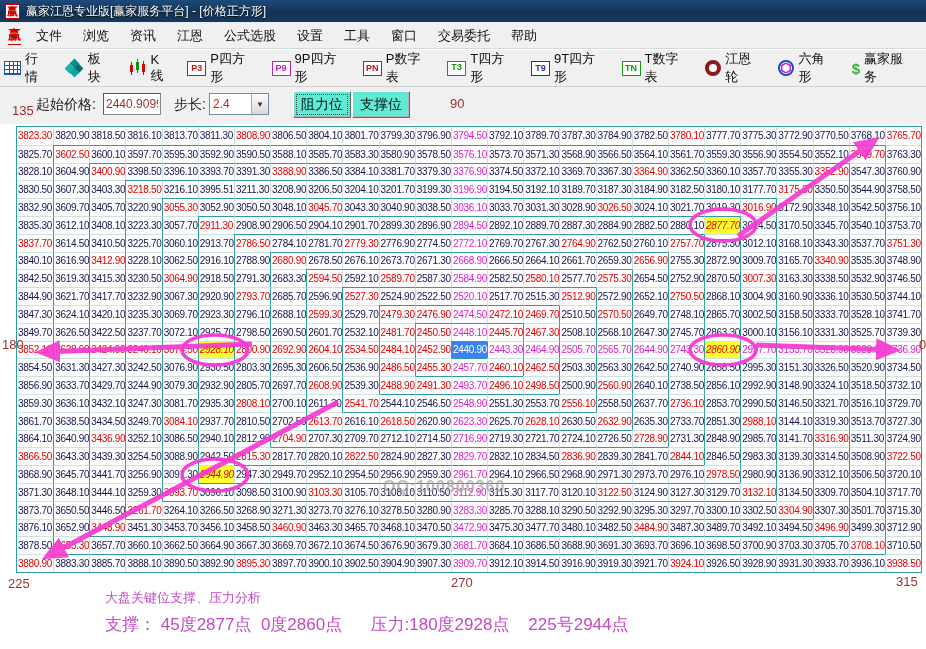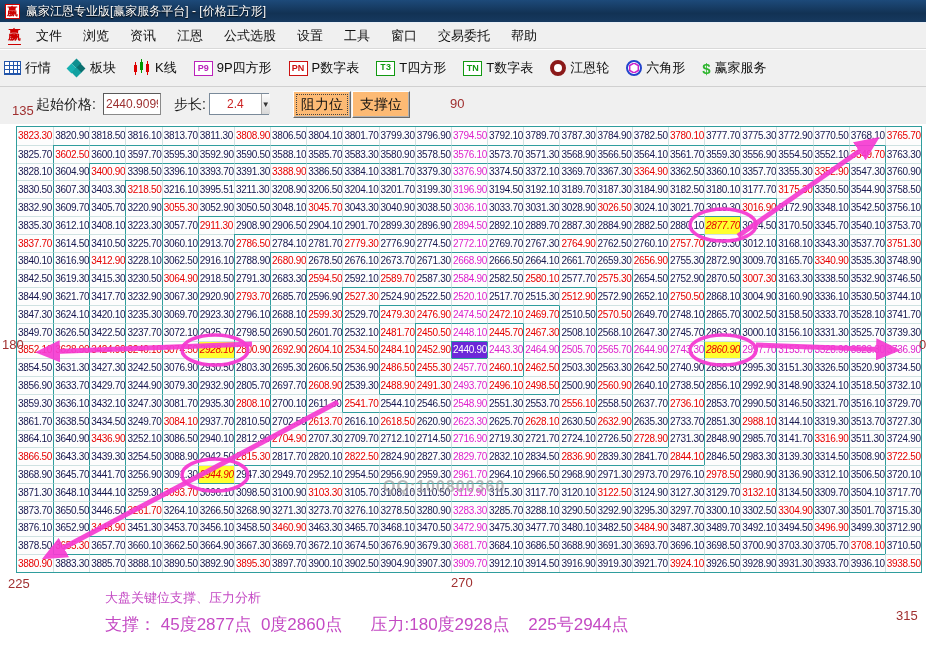--- a/index.html
+++ b/index.html
@@ -55,44 +55,44 @@
   
   #controls { position:absolute; left:0; top:87px; width:926px; height:37px; background:#f0f0f0; }
   .angle-label { position:absolute; color:#a03030; font-size:13px; }
   #ctl-start-label { position:absolute; left:36px; top:9px; font-size:14px; color:#1a1a1a; }
   #ctl-start-input { position:absolute; left:103px; top:6px; width:58px; height:22px;
     border:1px solid #8a8a8a; border-top-color:#5a5a5a; border-left-color:#5a5a5a; background:#fff;
     font-size:12px; color:#9c3030; padding:2px 2px; font-family:"Liberation Sans",sans-serif; }
   #ctl-step-label { position:absolute; left:174px; top:9px; font-size:14px; color:#1a1a1a; }
   #ctl-combo { position:absolute; left:209px; top:6px; width:60px; height:22px; border:1px solid #7a8a9a;
     background:#fff; display:flex; }
-  #ctl-combo .val { flex:1; font-size:12px; color:#c22; padding:3px 17px; }
+  #ctl-combo .val { flex:1; font-size:12px; color:#c22; padding:3px 3px; }
   #ctl-combo .drop { width:17px; background:linear-gradient(#fdfdfd,#d8d8d8); border-left:1px solid #aaa;
     font-size:8px; color:#333; display:flex; align-items:center; justify-content:center; }
-  .ctl-btn { position:absolute; top:4px; width:58px; height:27px; background:#fdba74;
+  .ctl-btn { position:absolute; top:4px; width:58px; height:27px; background:#5eead4;
     border:1px solid #6a6a6a; border-top-color:#fdfdfd; border-left-color:#fdfdfd;
     box-shadow:inset -1px -1px 0 #b0b0b0; font-size:14px; color:#111; text-align:center; line-height:25px; }
   #btn-resistance { left:293px; outline:1px dotted #444; outline-offset:-4px; }
   #btn-support { left:352px; }
 
   
   #grid { position:absolute; left:16px; top:126px; width:906px; height:447px;
     border:1px solid #2f9d9d; display:grid;
     grid-template-columns:repeat(25,1fr); grid-template-rows:repeat(25,1fr); background:#fdfdfd; }
   .cell { overflow:hidden; white-space:nowrap; font-size:10px; letter-spacing:-0.3px;
     display:flex; align-items:center; padding-left:1px;
     border-left:1px solid #cfe2e2; border-top:1px solid #cfe2e2; }
   .cell.col0 { border-left:none; } .cell.row0 { border-top:none; }
   .rb-l { border-left:1px solid #2f9d9d !important; }
   .rb-t { border-top:1px solid #2f9d9d !important; }
   .c-dark { color:#16164e; }
   .c-red  { color:#e60000; }
   .c-mag  { color:#dd22cc; }
   .c-yel  { background:#ffff2e; color:#e60000;font-style:italic; }
-  .c-ctr  { background:#6d28d9; color:#fff; }
+  .c-ctr  { background:#3b82f6; color:#fff; }
 
   
   #overlay { position:absolute; left:0; top:0; width:926px; height:649px; pointer-events:none; }
 
   
   .edge-label { position:absolute; color:#a03030; font-size:13px; }
   #watermark { position:absolute; left:383px; top:478px; font-size:16px; font-weight:bold;
     color:#9a9a9a; opacity:.65; letter-spacing:1px; }
   #analysis1 { position:absolute; left:105px; top:589px; font-size:13px; color:#c44ac4; }
   #analysis2 { position:absolute; left:105px; top:613px; font-size:17px; color:#c44ac4; white-space:pre; }
@@ -144,35 +144,47 @@
         <span class="icon-kline">
           <i></i>
           <i></i>
           <i></i>
         </span>
       </span>
       <span>K线</span>
     </span>
     <span class="tb-item">
       <span class="ticon">
+        <span class="badge" style="color: rgb(204, 17, 17); border-color: rgb(204, 17, 17);">P3</span>
+      </span>
+      <span>P四方形</span>
+    </span>
+    <span class="tb-item">
+      <span class="ticon">
         <span class="badge" style="color: rgb(187, 34, 187); border-color: rgb(187, 34, 187);">P9</span>
       </span>
       <span>9P四方形</span>
     </span>
     <span class="tb-item">
       <span class="ticon">
         <span class="badge" style="color: rgb(204, 17, 17); border-color: rgb(204, 17, 17);">PN</span>
       </span>
       <span>P数字表</span>
     </span>
     <span class="tb-item">
       <span class="ticon">
         <span class="badge" style="color: rgb(17, 153, 17); border-color: rgb(17, 153, 17); font-family: Liberation Mono, monospace;">T3</span>
       </span>
       <span>T四方形</span>
+    </span>
+    <span class="tb-item">
+      <span class="ticon">
+        <span class="badge" style="color: rgb(34, 51, 187); border-color: rgb(34, 51, 187);">T9</span>
+      </span>
+      <span>9T四方形</span>
     </span>
     <span class="tb-item">
       <span class="ticon">
         <span class="badge" style="color: rgb(17, 153, 17); border-color: rgb(17, 153, 17);">TN</span>
       </span>
       <span>T数字表</span>
     </span>
     <span class="tb-item">
       <span class="ticon">
         <span class="icon-ring"></span>
@@ -838,21 +850,21 @@
     <div class="cell c-dark rb-t">3931.30</div>
     <div class="cell c-dark rb-t">3933.70</div>
     <div class="cell c-dark rb-t">3936.10</div>
     <div class="cell c-red">3938.50</div>
   </div>
 
 <span class="edge-label" style="left:2px; top:337px;">180</span>
 <span class="edge-label" style="left:919px; top:337px;">0</span>
 <span class="edge-label" style="left:8px; top:576px;">225</span>
 <span class="edge-label" style="left:451px; top:575px;">270</span>
-<span class="edge-label" style="left:896px; top:608px;">315</span>
+<span class="edge-label" style="left:896px; top:574px;">315</span>
 
 <div id="watermark">QQ:100800360</div>
 
 <svg id="overlay" xmlns="http://www.w3.org/2000/svg">
   <defs>
     <marker id="ah" markerWidth="5" markerHeight="4.4" refX="3.6" refY="2.2" orient="auto">
       <path d="M0,0 L5,2.2 L0,4.4 Z" fill="#f63bd2"></path>
     </marker>
   </defs>
   <g stroke="#f63bd2" stroke-width="5" fill="none" opacity="0.92">

